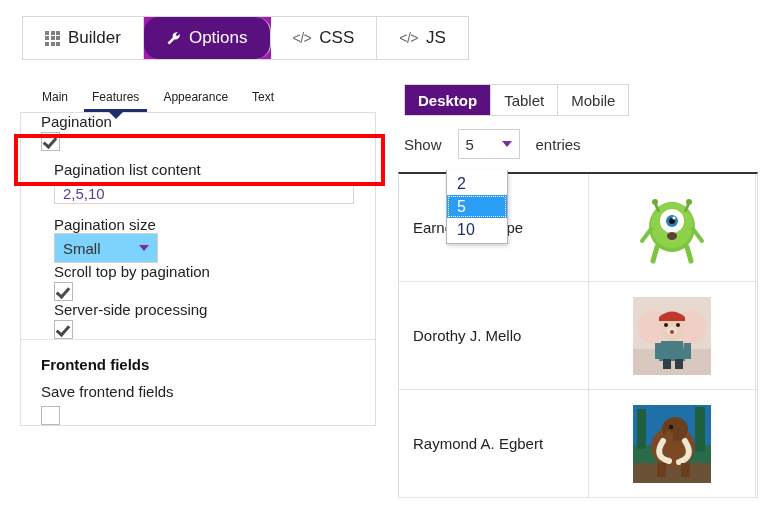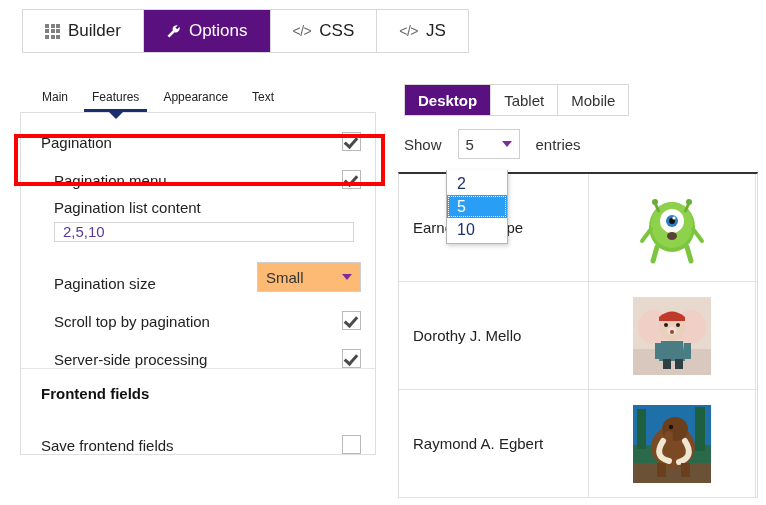--- a/index.html
+++ b/index.html
@@ -13,21 +13,21 @@
     font-family: "Liberation Sans", sans-serif;
     color: #222222;
     overflow: hidden;
     position: relative;
   }
 
   
   .topbar {
     position: absolute;
     left: 22px;
-    top: 9px;
+    top: 16px;
     display: flex;
     border: 1px solid #d8d8d8;
     background: #a21caf;
     height: 44px;
     box-sizing: border-box;
   }
   .top-tab {
     display: flex;
     align-items: center;
     justify-content: center;
@@ -39,20 +39,21 @@
     box-sizing: border-box;
     height: 100%;
     white-space: nowrap;
     cursor: pointer;
     background: #ffffff;
   }
   .top-tab:last-child { border-right: none; }
   .top-tab.active {
     background: #5b1080;
     color: #ffffff;
+    border-radius: 15px;
   }
 
   
   .grid-icon {
     display: grid;
     grid-template-columns: repeat(3, 4px);
     grid-template-rows: repeat(3, 4px);
     gap: 1.5px;
   }
   .grid-icon i {
@@ -120,24 +121,25 @@
     margin-top: 0px;
   }
   .section {
     border-bottom: 1px solid #e6e6e6;
     padding: 0;
   }
   .section:last-child { border-bottom: none; }
 
   .row {
     display: flex;
-    align-items: flex-end;
+    align-items: flex-start;
     justify-content: space-between;
     padding: 0 14px 0 0;
     min-height: 38px;
+    flex-direction: column;
   }
   .row-label {
     font-size: 15px;
     color: #222222;
     white-space: nowrap;
   }
   .indent-0 { padding-left: 20px; }
   .indent-1 { padding-left: 33px; }
 
   .group-title {
@@ -190,21 +192,21 @@
     width: 300px;
     font-family: "Liberation Sans", sans-serif;
     cursor: text;
   }
 
   
   .select-sm {
     width: 104px;
     height: 30px;
     border: 1px solid #cfcfcf;
-    background: #fdba74;
+    background: #7dd3fc;
     display: flex;
     align-items: center;
     justify-content: space-between;
     padding: 0 8px;
     box-sizing: border-box;
     font-size: 15px;
     color: #333333;
     cursor: pointer;
   }
   .caret {
@@ -413,24 +415,20 @@
 
   <div class="panel-box">
 
     <div class="section">
 
       <div class="row indent-0">
         <span class="row-label">Pagination</span>
         <span class="cb checked"></span>
       </div>
 
-      <div class="row indent-1">
-        <span class="row-label">Pagination menu</span>
-        <span class="cb checked"></span>
-      </div>
 
       <div class="field-label">Pagination list content</div>
       <input class="text-input" type="text" value="2,5,10" placeholder="2,5,10" style="">
 
       <div class="row indent-1">
         <span class="row-label">Pagination size</span>
         <span class="select-sm">
           <span>Small</span>
           <span class="caret"></span>
         </span>

